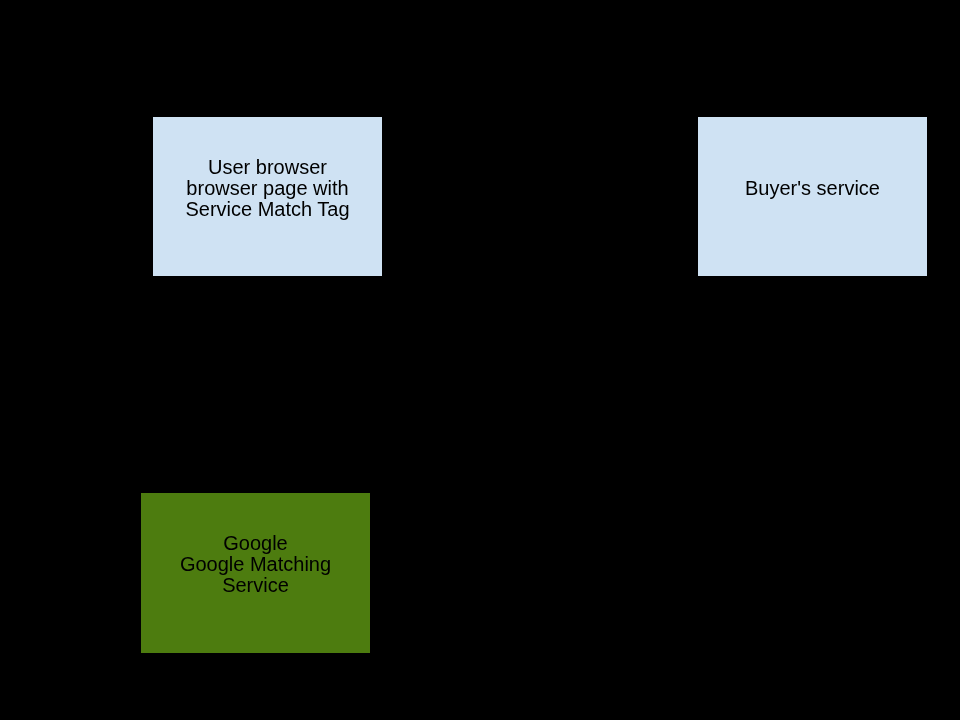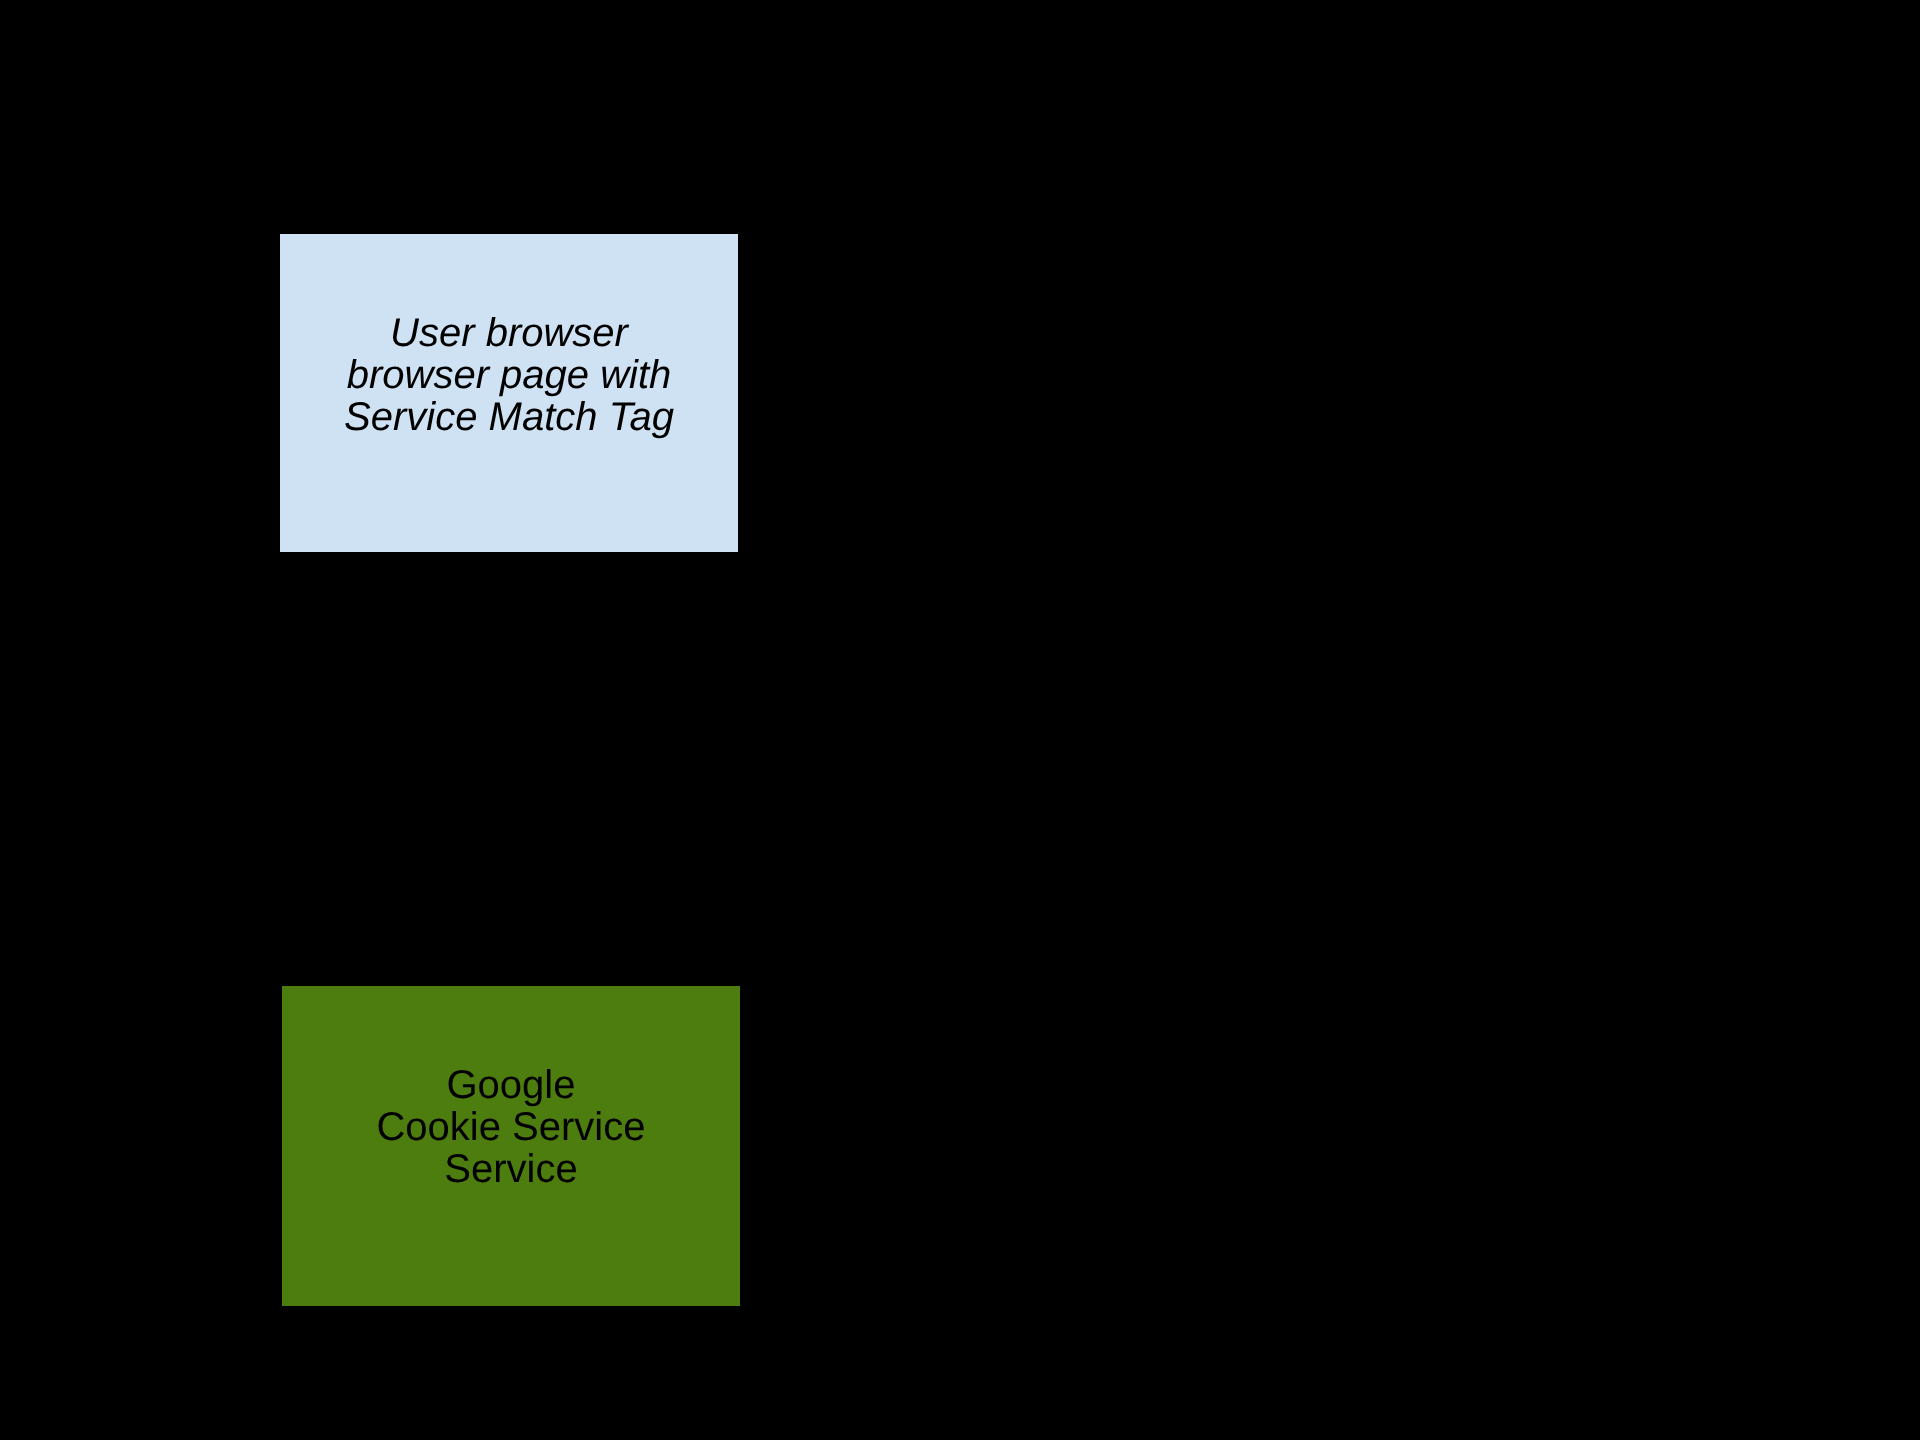--- a/index.html
+++ b/index.html
@@ -32,22 +32,22 @@
     right: 0;
     top: 50%;
     transform: translateY(-50%) translateY(-8.5px);
     text-align: center;
     font-size: 20px;
     line-height: 21px;
     color: #000000;
     white-space: nowrap;
   }
   #node-user-browser {
-    left: 139px; top: 116px;
-    width: 231px; height: 161px; font-style: italic;
+    left: 152px; top: 116px;
+    width: 231px; height: 161px;
   }
   #node-buyers-service {
     left: 697px; top: 116px;
     width: 231px; height: 161px;
   }
   #node-google-cms {
     left: 140px; top: 492px;
     width: 231px; height: 162px;
   }
 </style>
@@ -57,22 +57,27 @@
 <div class="canvas">
 
   <div class="node" id="node-user-browser" style="background: rgb(207, 226, 243); border-color: rgb(0, 0, 0);">
     <div class="node-label" style="color: rgb(0, 0, 0);">
       <div>User browser</div>
       <div>browser page with</div>
       <div>Service Match Tag</div>
     </div>
   </div>
 
+  <div class="node" id="node-buyers-service" style="background: rgb(207, 226, 243); border-color: rgb(0, 0, 0);">
+    <div class="node-label" style="color: rgb(0, 0, 0);">
+      <div>Buyer's service</div>
+    </div>
+  </div>
 
   <div class="node" id="node-google-cms" style="background: #4d7c0f; border-color: rgb(0, 0, 0);">
     <div class="node-label" style="color: rgb(0, 0, 0);">
       <div>Google</div>
-      <div>Cookie Service</div>
+      <div>Google Matching</div>
       <div>Service</div>
     </div>
   </div>
 
 </div>
 
 </body></html>

